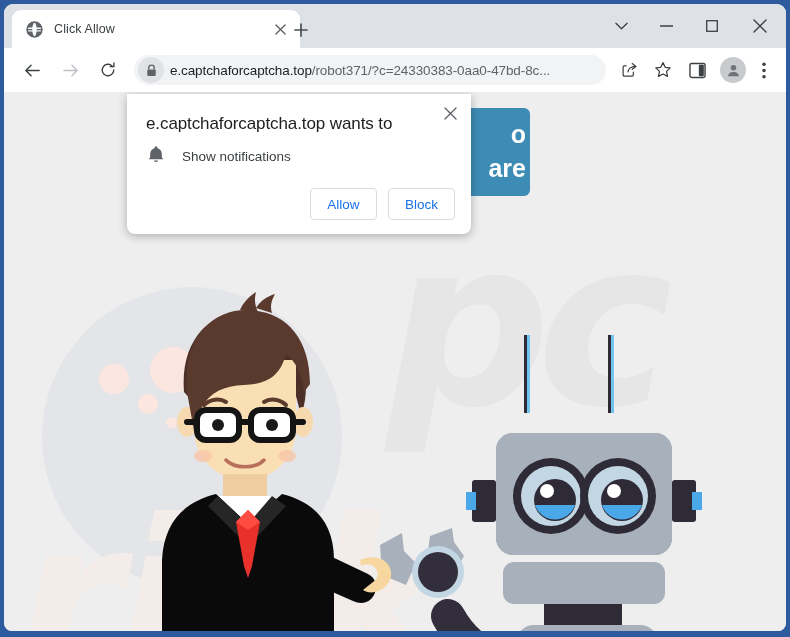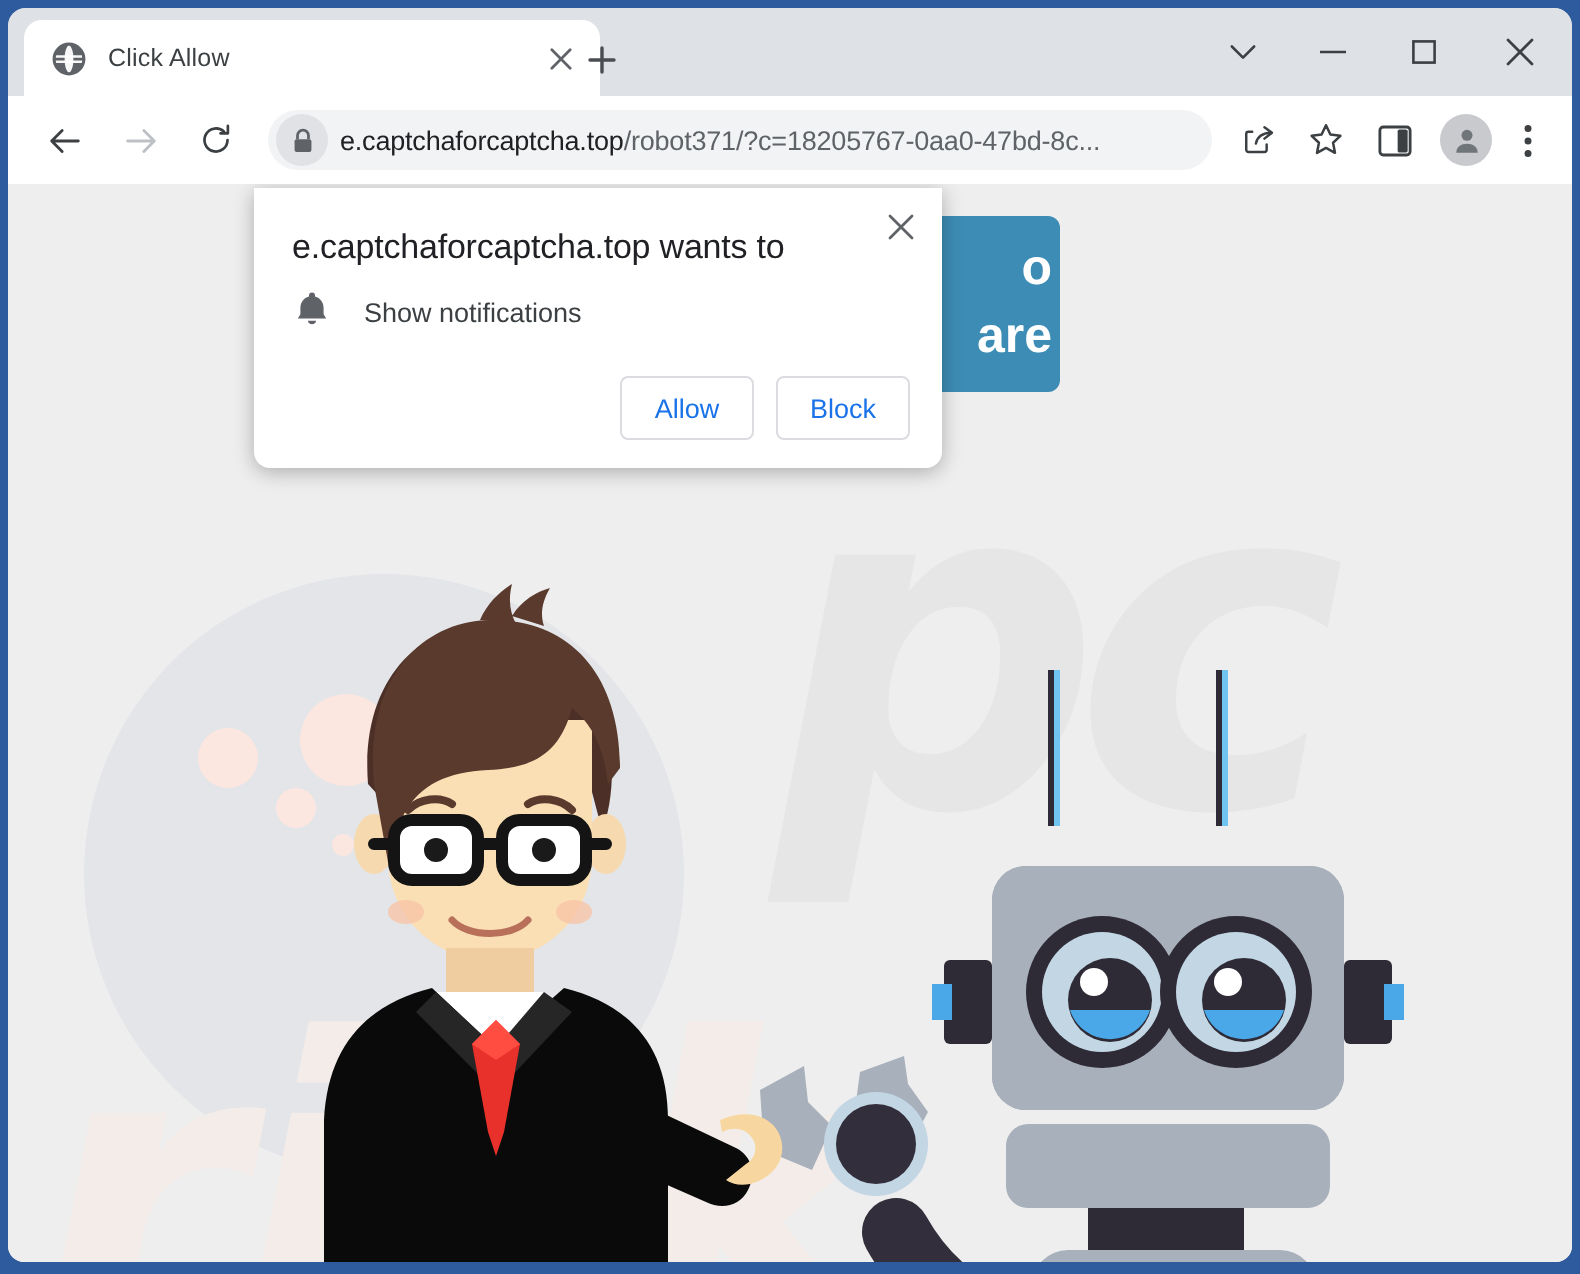--- a/index.html
+++ b/index.html
@@ -366,21 +366,21 @@
         </svg>
       </span>
 
       <div class="omnibox">
         <span class="lock-chip">
           <svg width="11" height="13" viewBox="0 0 12 14">
             <path d="M3 6V4.1a3 3 0 0 1 6 0V6" stroke="#5f6368" stroke-width="1.5" fill="none"></path>
             <rect x="1.4" y="6" width="9.2" height="7" rx="1.1" fill="#5f6368"></rect>
           </svg>
         </span>
-        <span class="url-text"><span>e.captchaforcaptcha.top</span><span class="url-path">/robot371/?c=18205767-0aa0-47bd-8c...</span></span>
+        <span class="url-text"><span>e.captchaforcaptcha.top</span><span class="url-path">/robot371/?c=24330383-0aa0-47bd-8c...</span></span>
       </div>
 
       <span class="tb-icon first">
         <svg width="17" height="17" viewBox="0 0 20 20">
           <path d="M6 4.5H3.8A1.3 1.3 0 0 0 2.5 5.8v9.4a1.3 1.3 0 0 0 1.3 1.3h9.4a1.3 1.3 0 0 0 1.3-1.3V12" stroke="currentColor" stroke-width="1.45" fill="none" stroke-linecap="round" stroke-linejoin="round"></path>
           <path d="M8.2 11.5C8.9 7.4 12 5.3 17 5.1" stroke="currentColor" stroke-width="1.45" fill="none" stroke-linecap="round"></path>
           <path d="M13.2 1.9L17.6 5.2l-4.4 3.4" stroke="currentColor" stroke-width="1.45" fill="none" stroke-linecap="round" stroke-linejoin="round"></path>
         </svg>
       </span>
 

